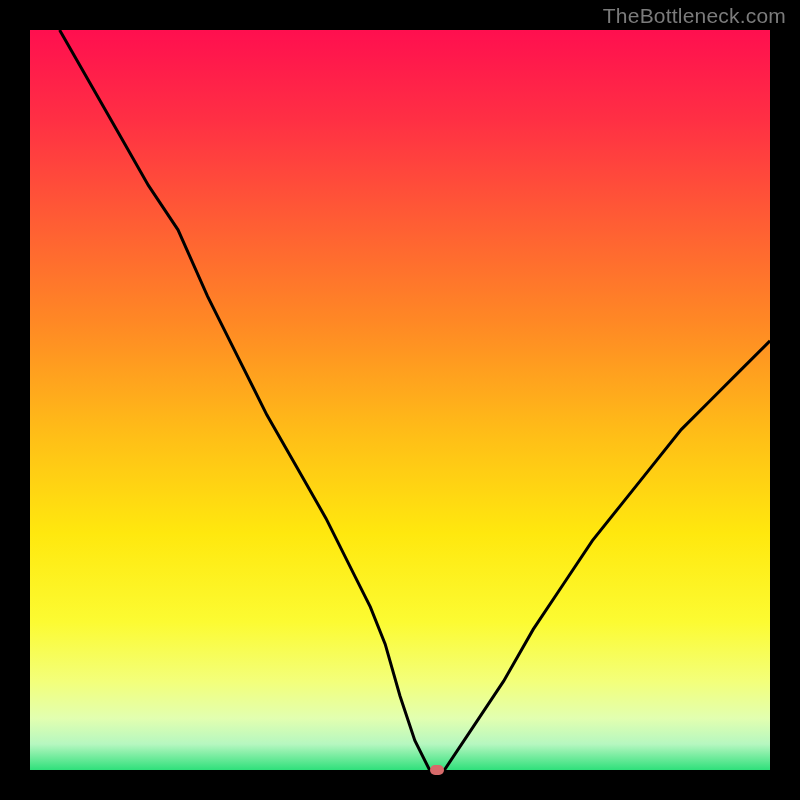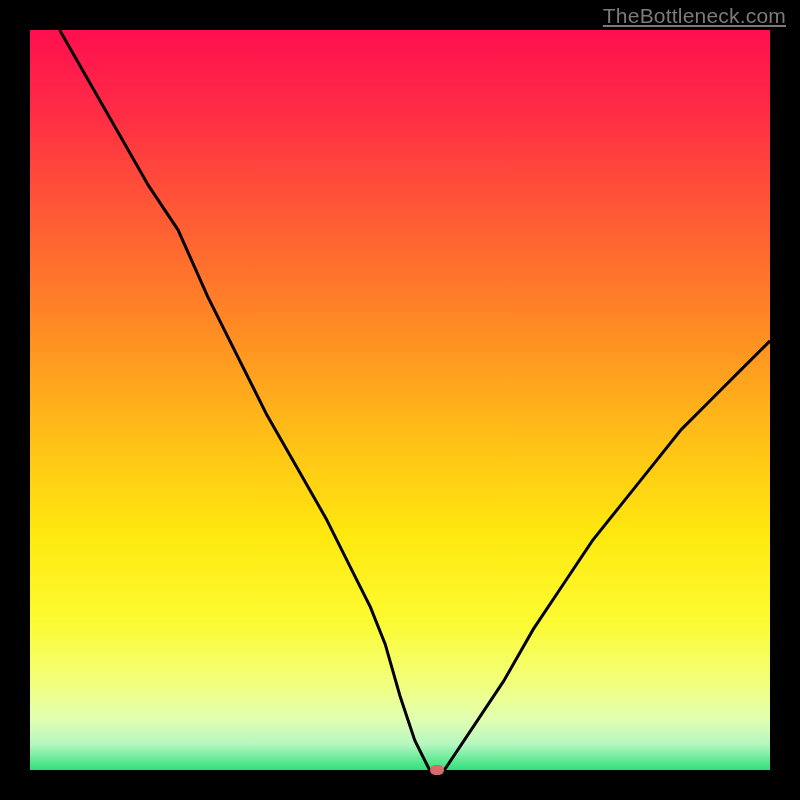--- a/index.html
+++ b/index.html
@@ -20,21 +20,20 @@
   .watermark {
     position: absolute;
     top: 4px;
     right: 14px;
     color: #7b7b7b;
     font-size: 21px;
     font-weight: 500;
     letter-spacing: 0.2px;
     pointer-events: none;
     user-select: none;
-    text-decoration: underline;
   }
   .plot-wrap {
     position: absolute;
     left: 30px;
     top: 30px;
     width: 740px;
     height: 740px;
   }
   svg.plot {
     display: block;

